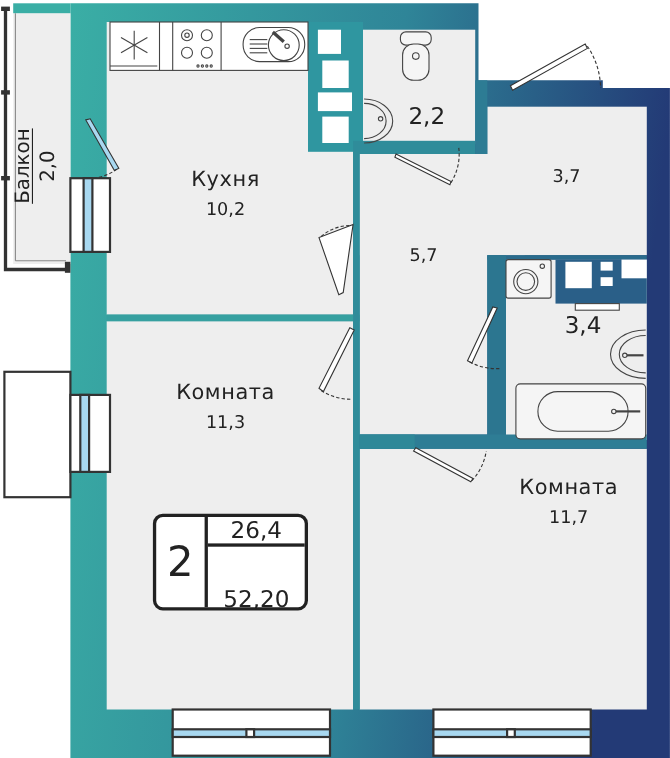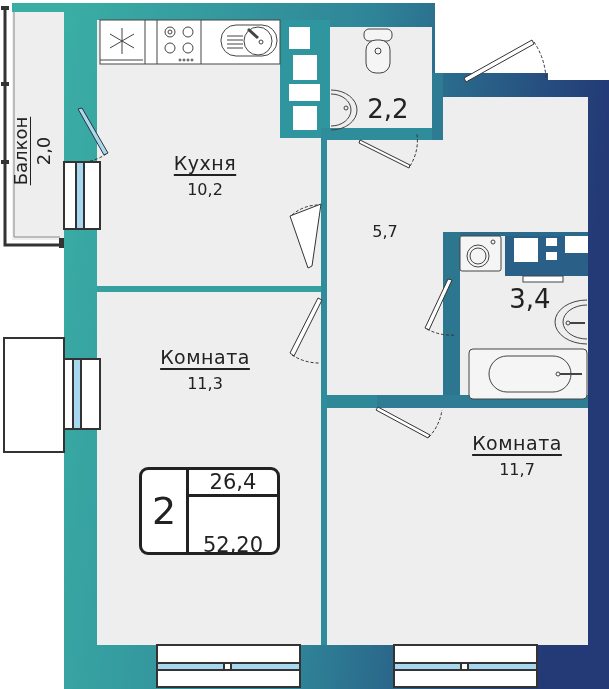--- a/index.html
+++ b/index.html
@@ -1,21 +1,21 @@
 <!DOCTYPE html>
 <html><head>
 <meta charset="utf-8">
 <style>
   html, body { margin: 0; padding: 0; background: #ffffff; }
   body { width: 609px; height: 689px; position: relative; overflow: hidden; font-family: "DejaVu Sans", sans-serif; }
   #plan { position: absolute; left: 0; top: 0; width: 609px; height: 689px; }
   .room-label { position: absolute; text-align: center; color: #222222; font-family: "DejaVu Sans", sans-serif; }
-  .room-name { display: block; font-size: 19px; text-decoration: underline; text-underline-offset: 4px; text-decoration-thickness: 1.5px; letter-spacing: 0.5px; }
+  .room-name { display: block; font-size: 19px; text-underline-offset: 4px; text-decoration-thickness: 1.5px; letter-spacing: 0.5px; }
   .room-area { display: block; font-size: 16px; margin-top: 6px; }
-  .area-only { font-size: 26px; }
+  .area-only { font-size: 21px; }
   .balcony-label { position: absolute; left: 2px; top: 96px; width: 60px; height: 110px; color: #222; }
   .balcony-label .inner { position: absolute; left: 50%; top: 50%; transform: translate(-50%,-50%) rotate(-90deg); white-space: nowrap; text-align: center; }
   .balcony-label .b-name { display: block; font-size: 18px; text-decoration: underline; text-underline-offset: 3px; }
   .balcony-label .b-area { display: block; font-size: 18px; margin-top: 2px; }
   .summary { position: absolute; left: 139px; top: 467px; width: 141px; height: 88px; border: 3px solid #222; border-radius: 9px; box-sizing: border-box; background: #ffffff; display: flex; }
   .summary .rooms { width: 44px; border-right: 3px solid #222; display: flex; align-items: center; justify-content: center; font-size: 38px; color: #222; }
   .summary .areas { flex: 1; display: flex; flex-direction: column; gap: 36px; }
   .summary .areas div { flex: 1; display: flex; align-items: center; justify-content: center; font-size: 21px; color: #222; }
   .summary .areas div:first-child { border-bottom: 3px solid #222; }
 </style>
@@ -218,20 +218,21 @@
 <div class="room-label" style="left:140px;top:346px;width:130px;">
   <span class="room-name">Комната</span>
   <span class="room-area">11,3</span>
 </div>
 
 <div class="room-label" style="left:322px;top:216px;width:126px;">
   <span class="room-area">5,7</span>
 </div>
 
 <div class="room-label" style="left:450px;top:144px;width:130px;">
+  <span class="room-area">3,7</span>
 </div>
 
 <div class="room-label" style="left:452px;top:432px;width:130px;">
   <span class="room-name">Комната</span>
   <span class="room-area">11,7</span>
 </div>
 
 <div class="room-label area-only" style="left:360px;top:94px;width:56px;">2,2</div>
 
 <div class="room-label area-only" style="left:502px;top:284px;width:56px;">3,4</div>

